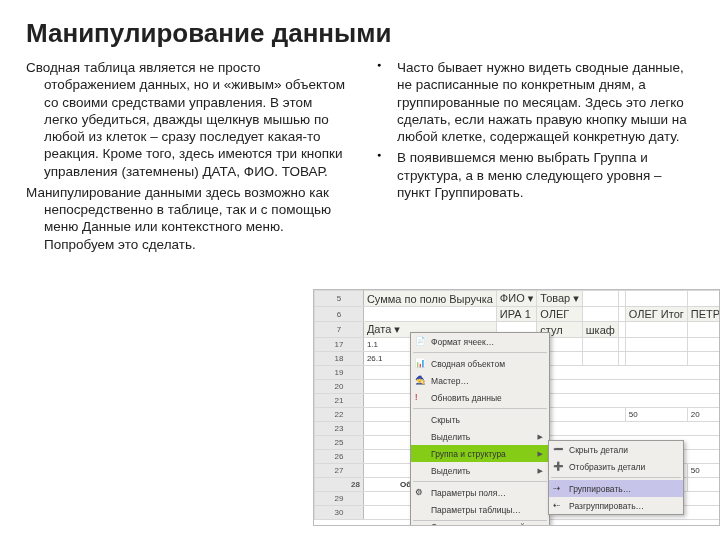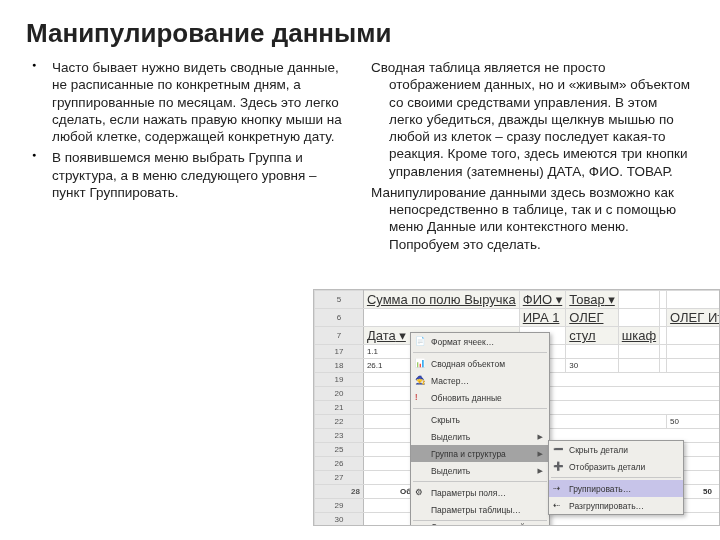--- a/index.html
+++ b/index.html
@@ -77,62 +77,61 @@
   }
   .excel .rowhdr {
     background: #e8e8e8;
     text-align: center;
     width: 16px;
     border-right: 1px solid #bbb;
     color:#555;
   }
   .excel .pvhdr {
     background: #f3f3ee;
-    font-size: 13px;
-    text-decoration: underline;
+    font-size: 11px;
   }
   .excel .total { font-weight: bold; padding-left: 36px; }
   
   .menu {
     position: absolute;
     background: #efeeea;
     border: 1px solid #9a9a9a;
     font-size: 8.5px;
     box-shadow: 2px 2px 4px rgba(0,0,0,.25);
   }
   .menu .mi {
     display: flex;
     align-items: center;
     gap: 4px;
     padding: 2px 6px 2px 4px;
     height: 13px;
   }
-  .menu .mi.hover { background: #a3a3a3; }
+  .menu .mi.hover { background: #84cc16; }
   .menu .sep { border-top: 1px solid #c8c8c8; margin: 2px 2px; }
   .menu .ic { width: 12px; height: 12px; display:inline-block; }
   .arrow::after { content: "▶"; font-size: 7px; margin-left: auto; color: #555;}
   .mainmenu { left: 96px; top: 42px; width: 138px;}
   .sub2 { left: 234px; top: 150px; width: 134px;}
   .sub2 .mi.hover { background:#c7c4e9;}
 </style>
 </head>
 <body>
 
 <h1>Манипулирование данными</h1>
 
 <div class="cols">
   <div class="col">
+    <p class="para">Сводная таблица является не просто отображением данных, но и «живым» объектом со своими средствами управления. В этом легко убедиться, дважды щелкнув мышью по любой из клеток – сразу последует какая-то реакция. Кроме того, здесь имеются три кнопки управления (затемнены) ДАТА, ФИО. ТОВАР.</p>
+    <p class="para">Манипулирование данными здесь возможно как непосредственно в таблице, так и с помощью меню Данные или контекстного меню. Попробуем это сделать.</p>
+  </div>
+  <div class="col">
     <ul class="bl">
       <li>Часто бывает нужно видеть сводные данные, не расписанные по конкретным дням, а группированные по месяцам. Здесь это легко сделать, если нажать правую кнопку мыши на любой клетке, содержащей конкретную дату.</li>
       <li>В появившемся меню выбрать Группа и структура, а в меню следующего уровня – пункт Группировать.</li>
     </ul>
-  </div>
-  <div class="col">
-    <p class="para">Сводная таблица является не просто отображением данных, но и «живым» объектом со своими средствами управления. В этом легко убедиться, дважды щелкнув мышью по любой из клеток – сразу последует какая-то реакция. Кроме того, здесь имеются три кнопки управления (затемнены) ДАТА, ФИО. ТОВАР.</p>
-    <p class="para">Манипулирование данными здесь возможно как непосредственно в таблице, так и с помощью меню Данные или контекстного меню. Попробуем это сделать.</p>
   </div>
 </div>
 
 <div class="excel">
   <table>
     <tbody>
         <tr>
       <td class="rowhdr">5</td>
       <td class="pvhdr" colspan="3">Сумма по полю Выручка</td>
       <td class="pvhdr"><span>ФИО</span> ▾</td>

